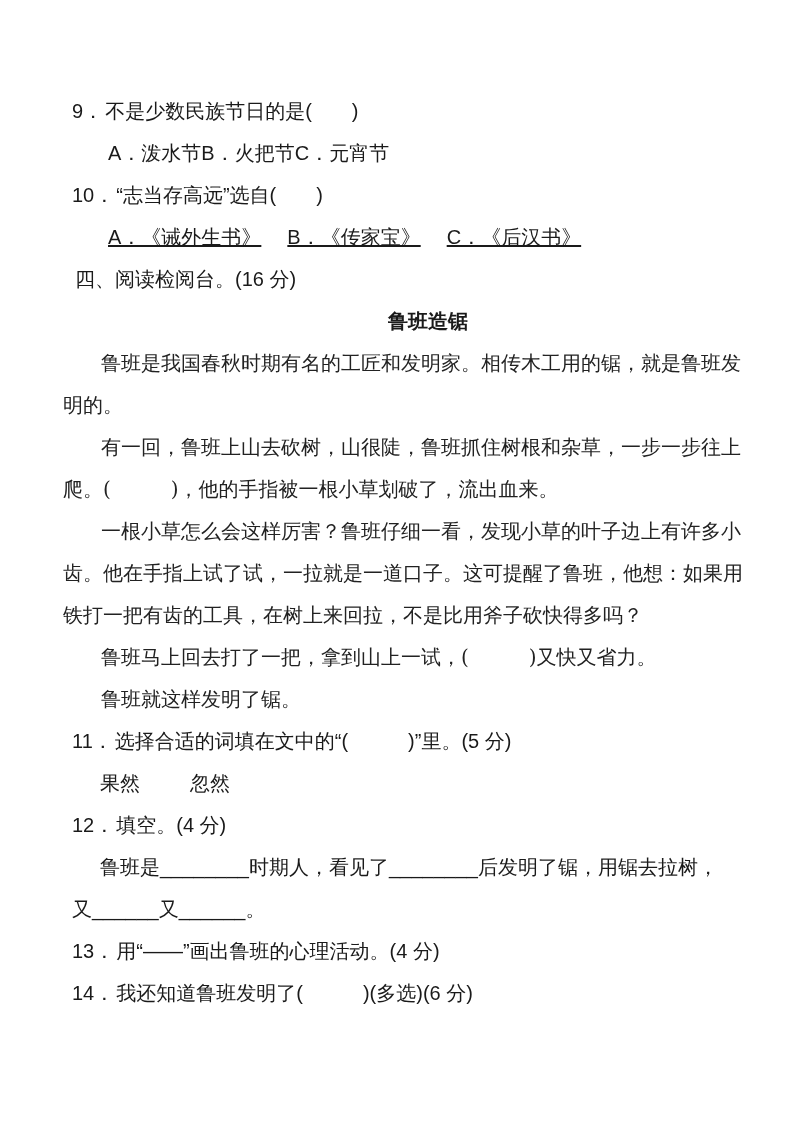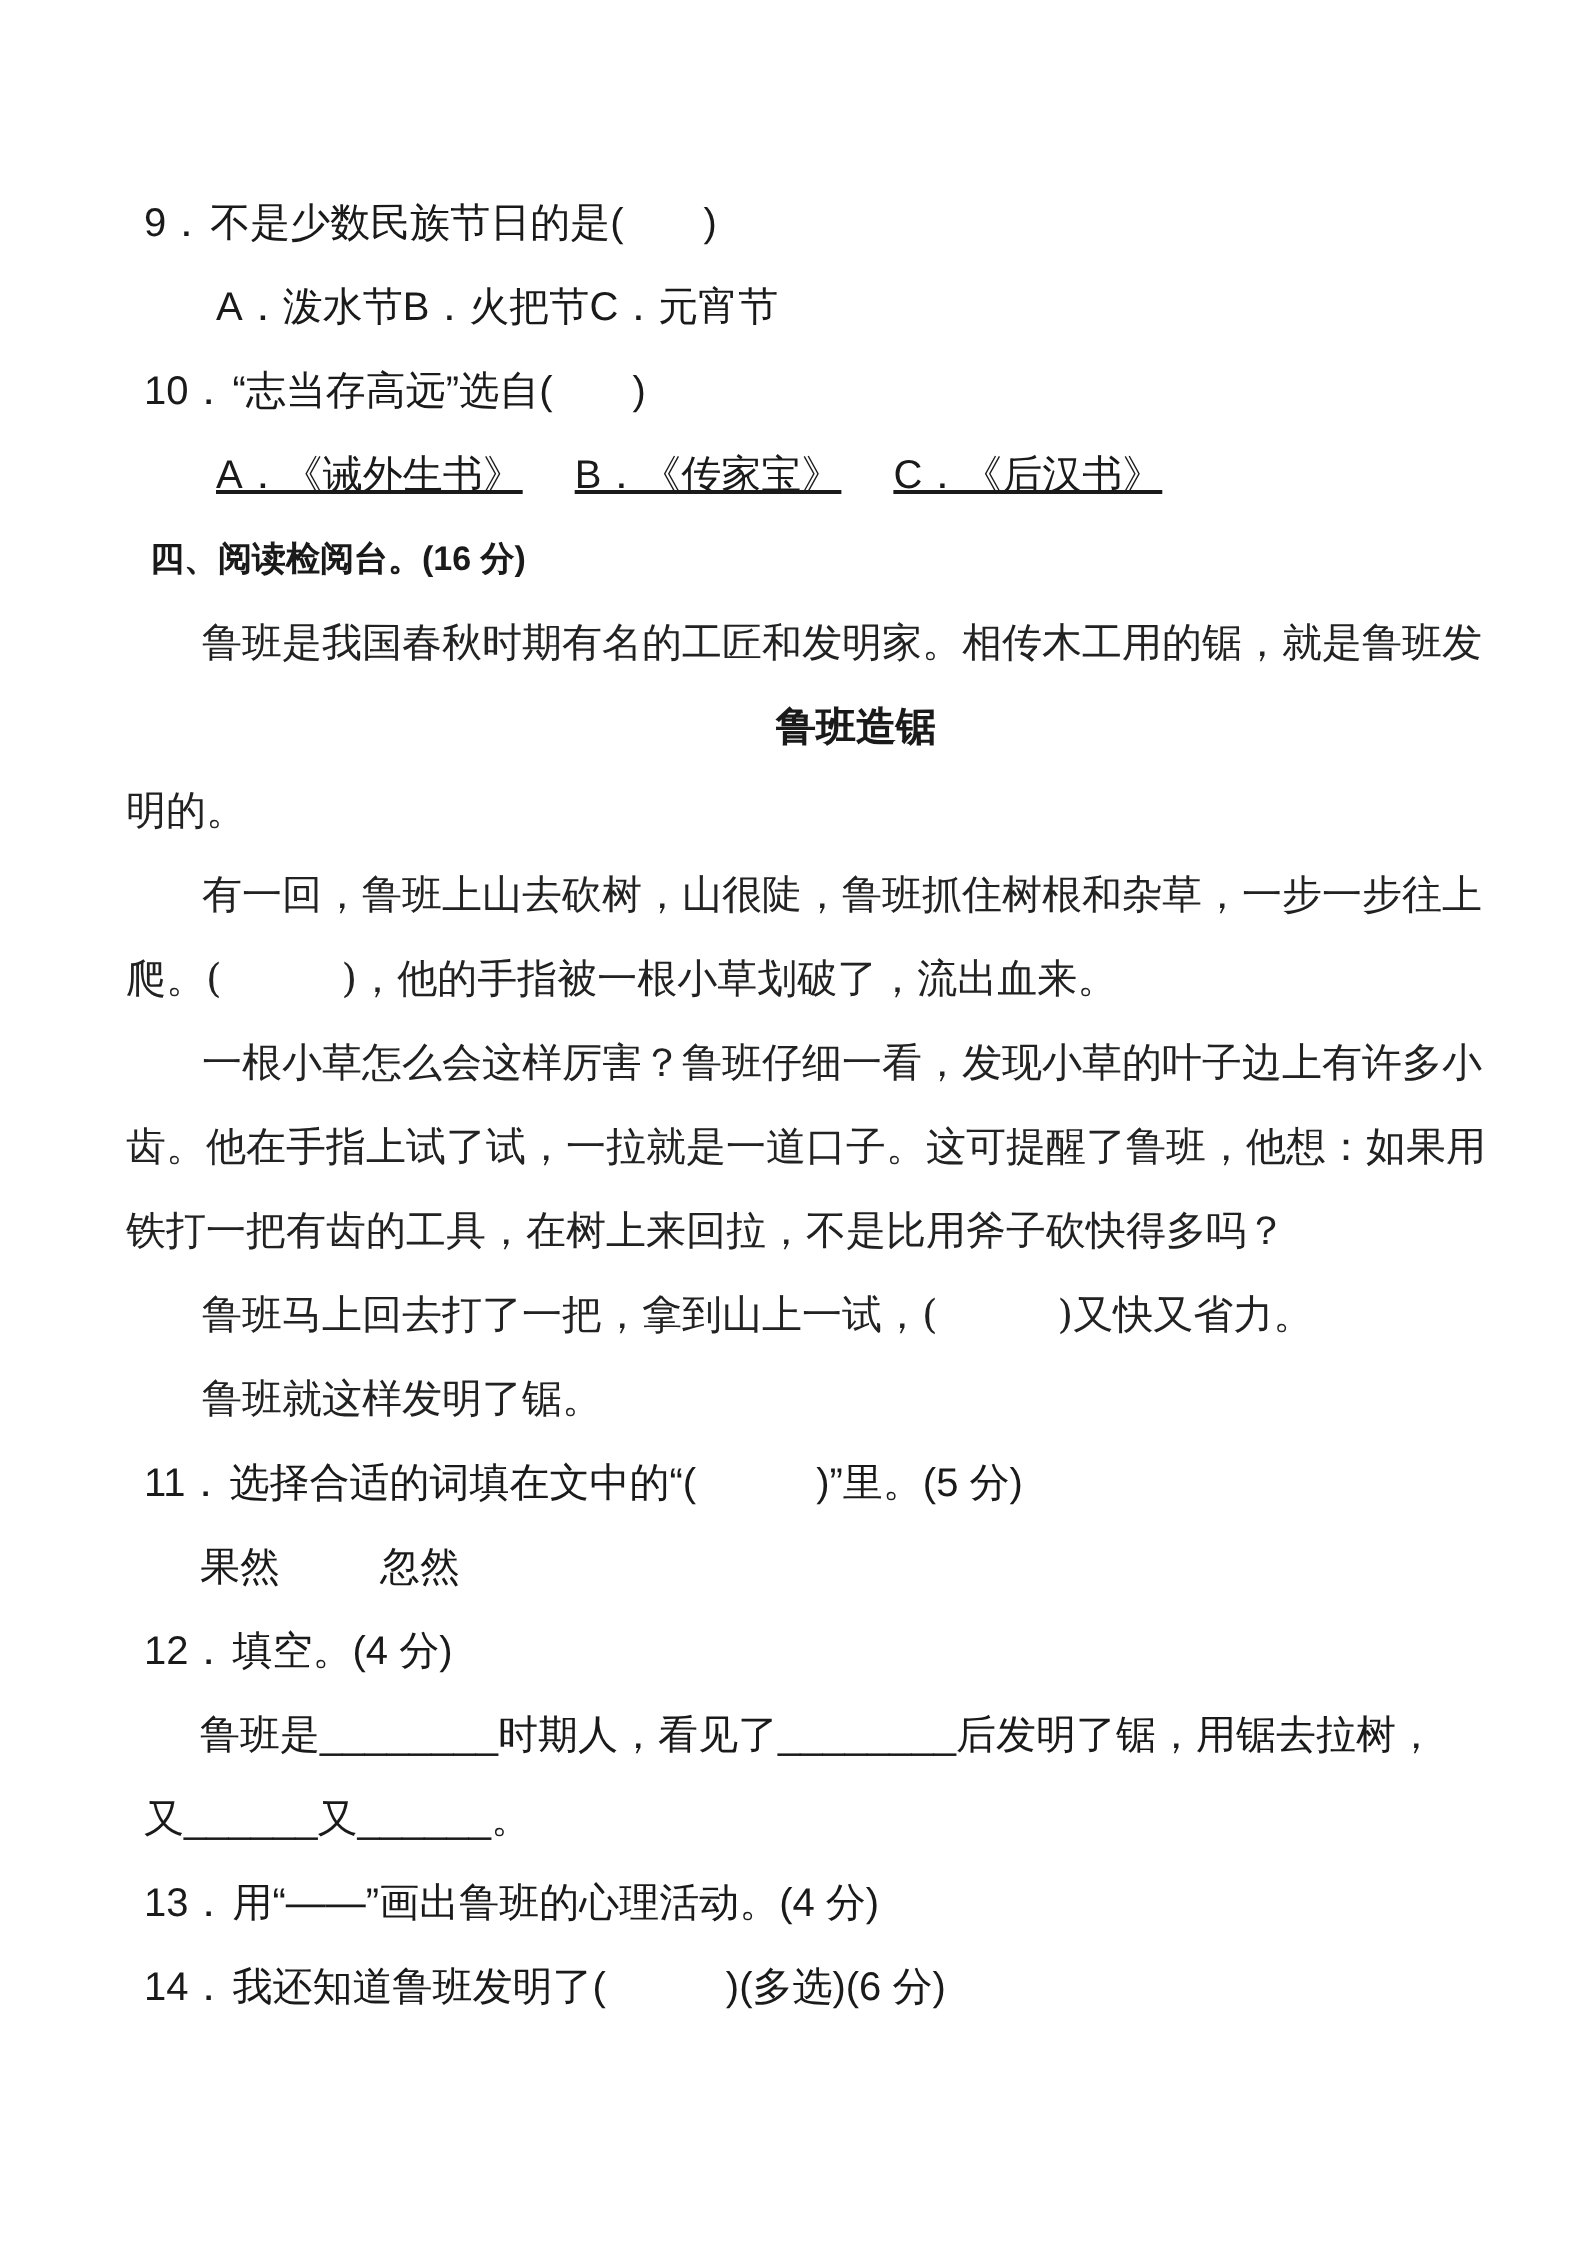--- a/index.html
+++ b/index.html
@@ -30,22 +30,22 @@
   .qnum { margin-right: 2px; }
   
   .opts { padding-left: 45px; }
   .opts-tight { gap: 26px; text-decoration: underline; }
   
   .sub { padding-left: 37px; }
   .cont { padding-left: 9px; }
   
   .section-heading {
     padding-left: 12px;
-    font-weight: bold;
-    font-size: 17px;
+    font-weight: normal;
+    font-size: 20px;
   }
   
   .title-line {
     justify-content: center;
     font-weight: bold;
     font-size: 20px;
   }
   
   .kaiti {
     font-family: "DejaVu Serif", serif;
@@ -74,23 +74,23 @@
       <span class="qnum">10．</span><span>“志当存高远”选自(　　)</span>
     </div>
     <div class="line opts opts-tight">
       <span>A．《诫外生书》</span>
       <span>B．《传家宝》</span>
       <span>C．《后汉书》</span>
     </div>
 
     <div class="line section-heading">四、阅读检阅台。(16 分)</div>
 
+    <div class="line title-line">鲁班造锯</div>
+
     <div class="line kaiti indent">鲁班是我国春秋时期有名的工匠和发明家。相传木工用的锯，就是鲁班发</div>
-
-    <div class="line title-line">鲁班造锯</div>
     <div class="line kaiti">明的。</div>
     <div class="line kaiti indent">有一回，鲁班上山去砍树，山很陡，鲁班抓住树根和杂草，一步一步往上</div>
     <div class="line kaiti">爬。(　　　)，他的手指被一根小草划破了，流出血来。</div>
     <div class="line kaiti indent">一根小草怎么会这样厉害？鲁班仔细一看，发现小草的叶子边上有许多小</div>
     <div class="line kaiti">齿。他在手指上试了试，一拉就是一道口子。这可提醒了鲁班，他想：如果用</div>
     <div class="line kaiti">铁打一把有齿的工具，在树上来回拉，不是比用斧子砍快得多吗？</div>
     <div class="line kaiti indent">鲁班马上回去打了一把，拿到山上一试，(　　　)又快又省力。</div>
     <div class="line kaiti indent">鲁班就这样发明了锯。</div>
 
     <div class="line qline">

